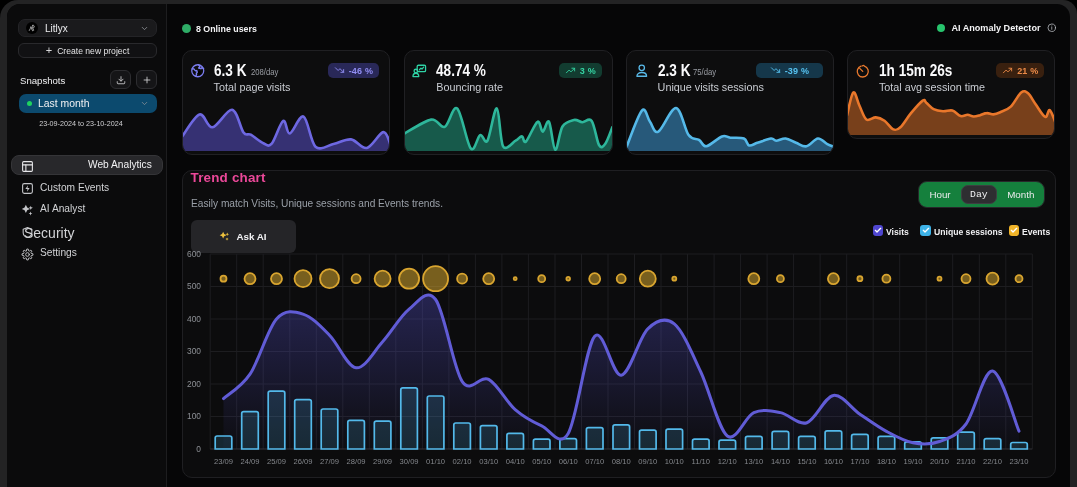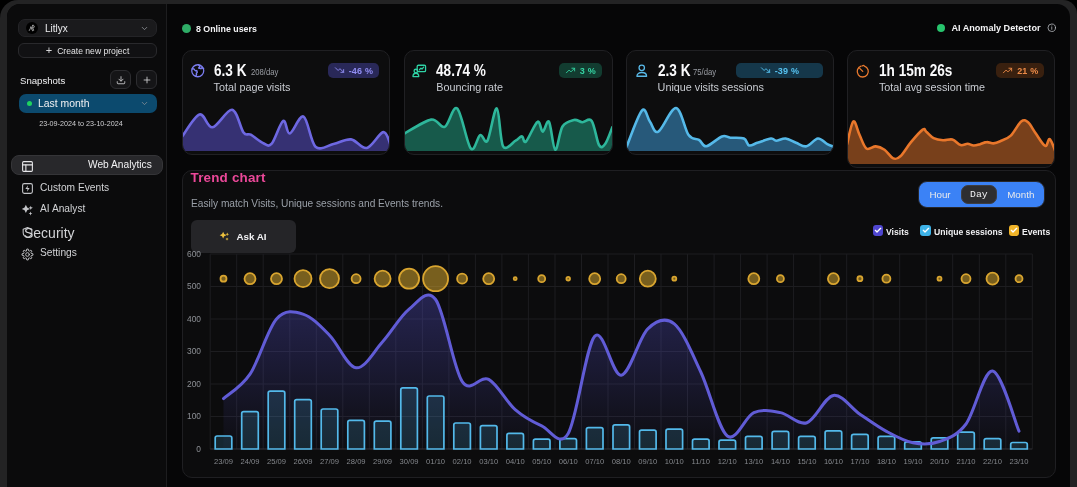--- a/index.html
+++ b/index.html
@@ -139,34 +139,34 @@
         <path d="M0.0,29.8C4.5,27.4,20.3,16.8,27.1,15.6C33.9,14.5,36.3,24.8,40.7,22.9C45.0,21.1,48.8,0.8,53.2,4.4C57.5,8.0,62.9,40.0,66.8,44.4C70.6,48.9,73.4,32.4,76.1,31.1C78.9,29.8,80.7,41.1,83.4,36.7C86.2,32.2,90.2,3.5,92.8,4.4C95.4,5.4,96.0,36.9,99.1,42.3C102.2,47.6,108.5,38.3,111.6,36.7C114.7,35.0,116.1,32.2,117.9,32.4C119.6,32.5,119.4,40.0,122.0,37.5C124.6,35.1,130.7,19.4,133.5,17.8C136.3,16.1,136.8,27.6,138.7,27.6C140.6,27.6,142.9,14.7,145.0,17.8C147.1,20.8,149.0,44.9,151.2,45.7C153.5,46.5,155.4,27.4,158.5,22.5C161.7,17.5,166.7,16.8,170.0,16.0C173.3,15.3,175.4,18.0,178.4,18.2C181.3,18.3,185.0,13.1,187.7,16.9C190.5,20.7,192.8,37.2,195.0,41.0C197.3,44.8,199.0,42.8,201.3,39.7C203.6,36.6,207.4,25.4,208.6,22.5" fill="none" stroke="#2eb79b" stroke-width="2.6" stroke-linejoin="round"></path>
       </svg></div>
 </div>
 <div class="abs" style="left:625.6px;top:50.3px;width:208.6px;height:104.6px;background:#0d0d0e;border:1px solid #202023;border-radius:10px;overflow:hidden;">
   <div class="abs" style="left:7px;top:11.5px;"><svg width="15.5" height="15.5" viewBox="0 0 24 24" fill="none" stroke="#59b9e8" stroke-width="2" stroke-linecap="round" stroke-linejoin="round">
         <circle cx="12" cy="7.5" r="4.2"></circle>
         <path d="M4.5 20.5c0-3.6 3.2-5.8 7.5-5.8s7.5 2.2 7.5 5.8Z"></path>
       </svg></div>
   <div class="txt" style="left:31px;top:9.5px;font-size:17px;font-weight:bold;color:#fafafc;transform:scaleX(0.8);transform-origin:left;">2.3 K</div>
   <div class="txt" style="left:66px;top:15px;font-size:9.6px;color:#9b9ea5;transform:scaleX(0.8);transform-origin:left;">75/day</div>
-  <div class="abs" style="right:10px;top:11.5px;height:15.5px;background:#15374a;border-radius:5px;display:flex;align-items:center;padding:0 24px;gap:4px;">
+  <div class="abs" style="right:10px;top:11.5px;height:15.5px;background:#15374a;border-radius:5px;display:flex;align-items:center;padding:0 14px;gap:4px;">
     <svg width="11" height="11" viewBox="0 0 24 24" fill="none" stroke="#57c2f0" stroke-width="2" stroke-linecap="round" stroke-linejoin="round">
         <path d="M3 7l6 6 4-4 8 8" transform="translate(0,-1)"></path>
         <path d="M15 17h6v-6" transform="translate(0,-1)"></path>
       </svg>
       <span style="font-size:9px;font-weight:bold;color:#57c2f0;letter-spacing:0.2px;">-39 %</span>
   </div>
   <div class="txt" style="left:31px;top:29.5px;font-size:10.8px;color:#c9ccd2;">Unique visits sessions</div>
   <div class="abs" style="left:-1px;bottom:-1px;"><svg class="spark" width="209" height="47" viewBox="0 0 209 47">
         <path d="M0.0,44.4C2.6,38.1,11.9,11.0,15.9,6.6C19.9,2.1,21.2,14.2,24.0,17.8C26.7,21.3,28.0,29.9,32.3,27.6C36.7,25.4,45.0,3.4,50.1,4.0C55.1,4.6,58.8,25.8,62.6,31.1C66.4,36.4,70.1,34.0,73.0,35.8C76.0,37.7,76.5,42.8,80.3,42.3C84.1,41.7,92.0,33.8,96.0,32.4C100.0,30.9,100.6,33.3,104.3,33.7C108.0,34.0,114.7,33.2,117.9,34.5C121.0,35.8,120.8,40.7,123.1,41.4C125.3,42.1,127.8,40.0,131.4,38.8C135.1,37.7,141.8,34.9,145.0,34.5C148.1,34.2,147.8,36.7,150.2,36.7C152.6,36.7,156.3,34.2,159.6,34.5C162.9,34.9,166.5,37.5,170.0,38.8C173.5,40.1,176.8,43.0,180.4,42.3C184.1,41.6,188.4,34.9,191.9,34.5C195.4,34.2,198.5,38.7,201.3,40.1C204.1,41.6,207.4,42.6,208.6,43.1L208.6,51L0.0,51Z" fill="#27597a"></path>
         <path d="M0.0,44.4C2.6,38.1,11.9,11.0,15.9,6.6C19.9,2.1,21.2,14.2,24.0,17.8C26.7,21.3,28.0,29.9,32.3,27.6C36.7,25.4,45.0,3.4,50.1,4.0C55.1,4.6,58.8,25.8,62.6,31.1C66.4,36.4,70.1,34.0,73.0,35.8C76.0,37.7,76.5,42.8,80.3,42.3C84.1,41.7,92.0,33.8,96.0,32.4C100.0,30.9,100.6,33.3,104.3,33.7C108.0,34.0,114.7,33.2,117.9,34.5C121.0,35.8,120.8,40.7,123.1,41.4C125.3,42.1,127.8,40.0,131.4,38.8C135.1,37.7,141.8,34.9,145.0,34.5C148.1,34.2,147.8,36.7,150.2,36.7C152.6,36.7,156.3,34.2,159.6,34.5C162.9,34.9,166.5,37.5,170.0,38.8C173.5,40.1,176.8,43.0,180.4,42.3C184.1,41.6,188.4,34.9,191.9,34.5C195.4,34.2,198.5,38.7,201.3,40.1C204.1,41.6,207.4,42.6,208.6,43.1" fill="none" stroke="#55b9e9" stroke-width="2.6" stroke-linejoin="round"></path>
       </svg></div>
 </div>
-<div class="abs" style="left:846.9px;top:50.3px;width:208.6px;height:118px;background:#0d0d0e;border:1px solid #202023;border-radius:10px;overflow:hidden;">
+<div class="abs" style="left:846.9px;top:50.3px;width:208.6px;height:89px;background:#0d0d0e;border:1px solid #202023;border-radius:10px;overflow:hidden;">
   <div class="abs" style="left:7px;top:11.5px;"><svg width="15.5" height="15.5" viewBox="0 0 24 24" fill="none" stroke="#ea7a2e" stroke-width="2" stroke-linecap="round" stroke-linejoin="round">
         <path d="M14.6 4.9a8.6 8.6 0 1 1-5.3.05"></path>
         <path d="M12 13L7.3 8.3"></path>
         <path d="M11.2 4.3l2.6-.5"></path>
       </svg></div>
   <div class="txt" style="left:31px;top:9.5px;font-size:17px;font-weight:bold;color:#fafafc;transform:scaleX(0.8);transform-origin:left;">1h 15m 26s</div>
   <div class="txt" style="left:105px;top:15px;font-size:9.6px;color:#9b9ea5;transform:scaleX(0.8);transform-origin:left;"></div>
   <div class="abs" style="right:10px;top:11.5px;height:15.5px;background:#39200f;border-radius:5px;display:flex;align-items:center;padding:0 6px;gap:4px;">
     <svg width="11" height="11" viewBox="0 0 24 24" fill="none" stroke="#eb8a47" stroke-width="2" stroke-linecap="round" stroke-linejoin="round">
         <path d="M3 17l6-6 4 4 8-8"></path>
@@ -184,21 +184,21 @@
 <div class="txt" style="left:190.5px;top:170px;font-size:13.4px;font-weight:bold;color:#ec4899;letter-spacing:0.2px;">Trend chart</div>
 <div class="txt" style="left:190.5px;top:197px;font-size:10.8px;color:#9aa0a8;transform:scaleX(0.94);transform-origin:left;">Easily match Visits, Unique sessions and Events trends.</div>
 <div class="abs" style="left:190.5px;top:220px;width:105px;height:33px;background:#252528;border-radius:6px;display:flex;align-items:center;justify-content:center;gap:6px;">
   <span style="color:#edc13d;"><svg width="11" height="11" viewBox="0 0 24 24" fill="none" stroke="#edc13d" stroke-width="2" stroke-linecap="round" stroke-linejoin="round">
         <path d="M9 1.5 L11.4 6.6 L16.5 9 L11.4 11.4 L9 16.5 L6.6 11.4 L1.5 9 L6.6 6.6 Z" fill="currentColor" stroke="none"></path>
         <path d="M18 3 L19.1 5.9 L22 7 L19.1 8.1 L18 11 L16.9 8.1 L14 7 L16.9 5.9 Z" fill="currentColor" stroke="none"></path>
         <path d="M17.5 14 L18.5 16.5 L21 17.5 L18.5 18.5 L17.5 21 L16.5 18.5 L14 17.5 L16.5 16.5 Z" fill="currentColor" stroke="none"></path>
       </svg></span>
   <span style="font-size:9.8px;font-weight:bold;color:#f2f2f4;">Ask AI</span>
 </div>
-<div class="abs" style="left:918.4px;top:181px;width:127px;height:27.4px;border:1px solid #27272a;background:#3b82f6;border-radius:9px;display:flex;align-items:center;justify-content:space-between;padding:0 10px;text-align:right;">
+<div class="abs" style="left:918.4px;top:181px;width:127px;height:27.4px;border:1px solid #27272a;background:#15803d;border-radius:9px;display:flex;align-items:center;justify-content:space-between;padding:0 10px;text-align:right;">
   <span style="font-size:9.8px;color:#e9e9eb;">Hour</span>
   <span style="font-size:9.8px;color:#f2f2f4;background:#2e2e31;border:1px solid #3e3e42;border-radius:7px;padding:3px 8px;font-family:Liberation Mono, monospace;">Day</span>
   <span style="font-size:9.8px;color:#e9e9eb;">Month</span>
 </div>
 <div class="abs" style="left:872.6px;top:225px;width:10.5px;height:10.5px;background:#4f46cf;border-radius:3px;display:flex;align-items:center;justify-content:center;">
     <svg width="8" height="8" viewBox="0 0 24 24" fill="none" stroke="#fff" stroke-width="4" stroke-linecap="round" stroke-linejoin="round">
       <path d="M4 13l5 5L20 7"></path>
     </svg>
   </div>
 <div class="txt" style="left:886.1px;top:226px;font-size:9.4px;font-weight:bold;color:#f0f0f2;transform:scaleX(0.92);transform-origin:left;">Visits</div>

